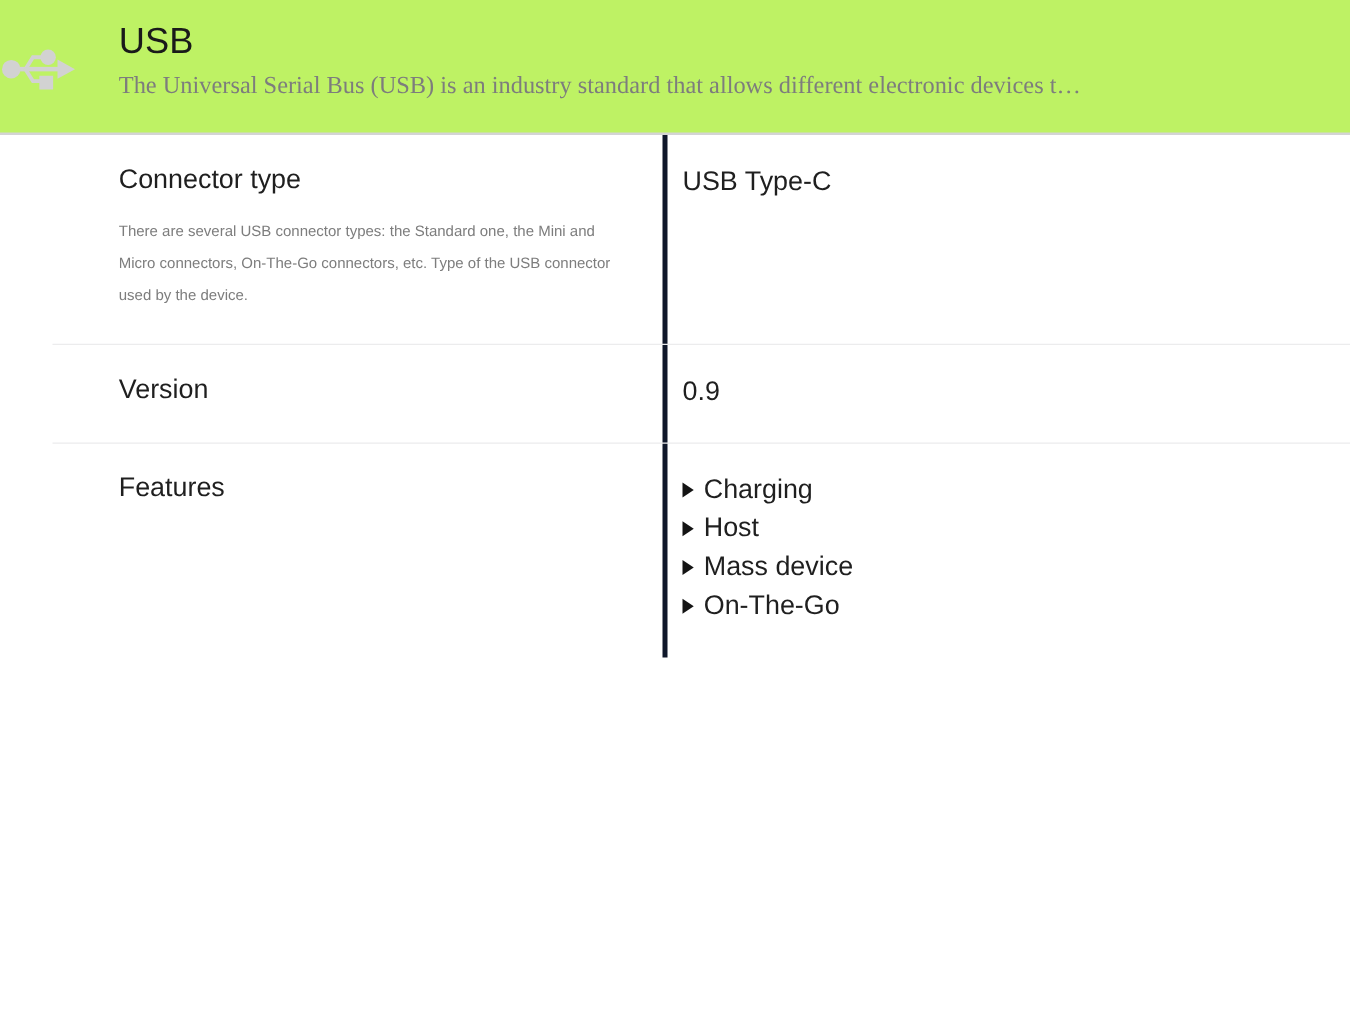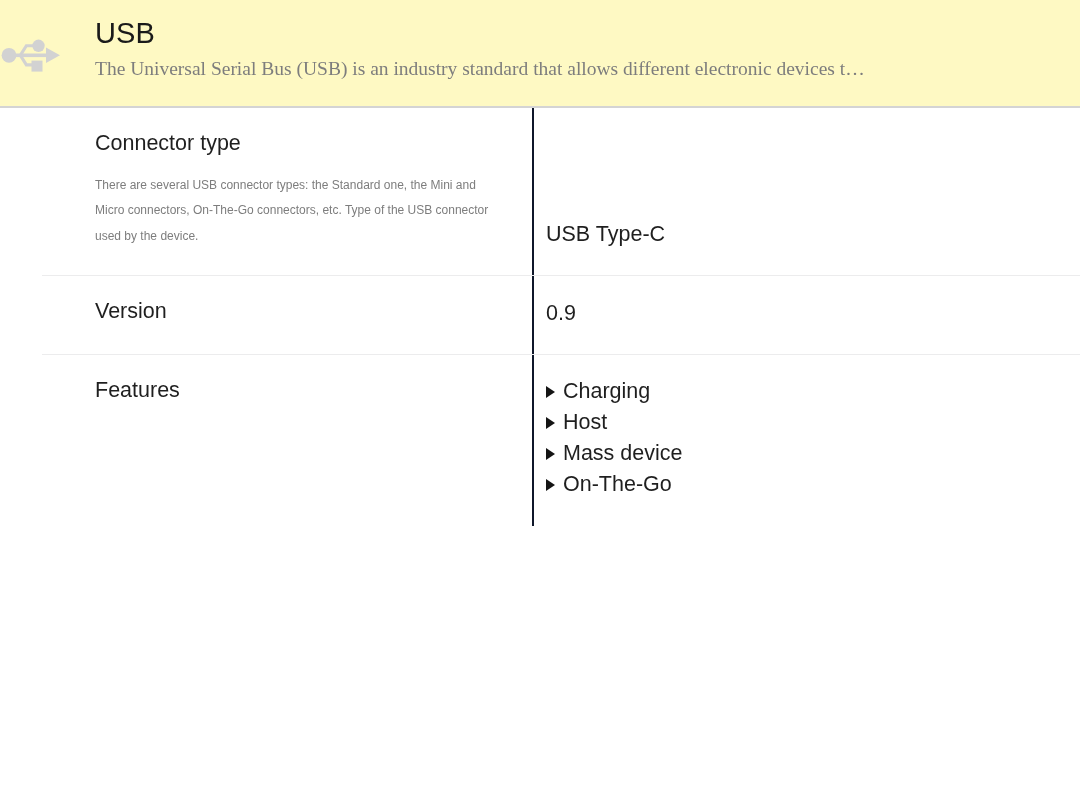--- a/index.html
+++ b/index.html
@@ -14,21 +14,21 @@
     font-family: "Liberation Sans", sans-serif;
     -webkit-font-smoothing: antialiased;
   }
 
   
   .page-header {
     position: relative;
     height: 108px;
     box-sizing: border-box;
     border-bottom: 2px solid #d4d4d4;
-    background: #fef9c3;
+    background: #bef264;
   }
   .header-icon {
     position: absolute;
     left: -2px;
     top: 33px;
     width: 66px;
     height: 44px;
     display: block;
   }
   .header-text {
@@ -69,42 +69,42 @@
     border-bottom: 1px solid #ececed;
   }
   .spec-row:last-child {
     border-bottom: none;
   }
   .spec-label-cell {
     box-sizing: border-box;
     width: 492px;
     flex: 0 0 492px;
     padding: 22px 40px 26px 53px;
-    border-right: 2px solid #0f172a;
+    border-right: 4px solid #0f172a;
   }
   .spec-name {
     font-size: 21.5px;
     font-weight: 400;
     line-height: 26px;
     color: #1f1f1f;
     margin: 0;
   }
   .spec-desc {
     font-size: 12px;
     font-weight: 400;
     line-height: 25.4px;
     color: #7d7d7d;
     margin: 17px 0 0 0;
   }
   .spec-value-cell {
     box-sizing: border-box;
     flex: 1 1 auto;
     padding: 22px 24px 26px 12px;
     display: flex;
-    align-items: flex-end;
+    align-items: flex-start;
   }
   .spec-value {
     font-size: 21.5px;
     font-weight: 400;
     line-height: 30px;
     color: #1f1f1f;
   }
 
   .feature-list {
     list-style: none;

